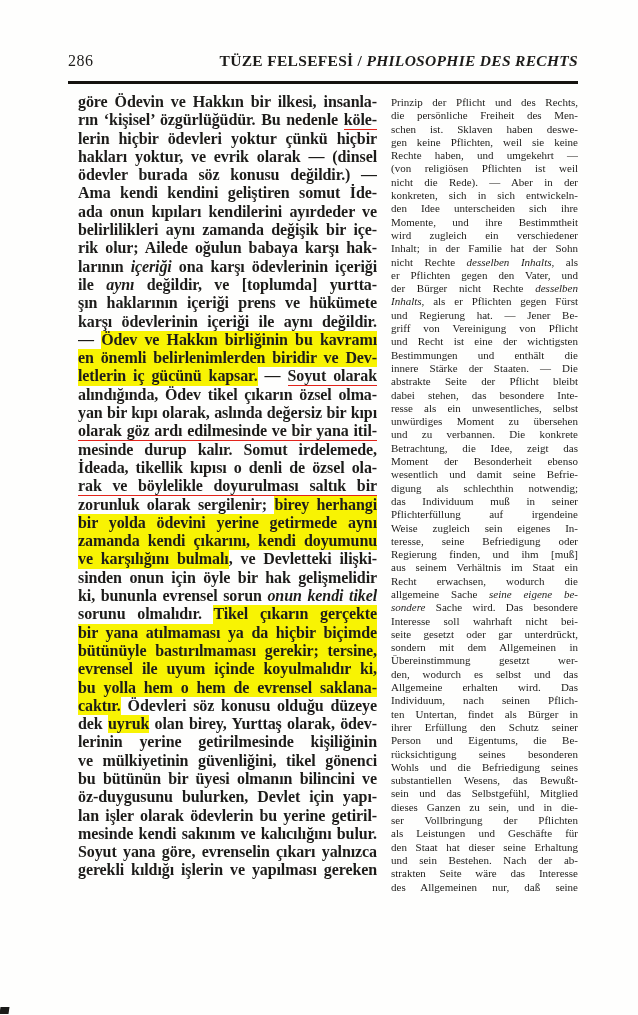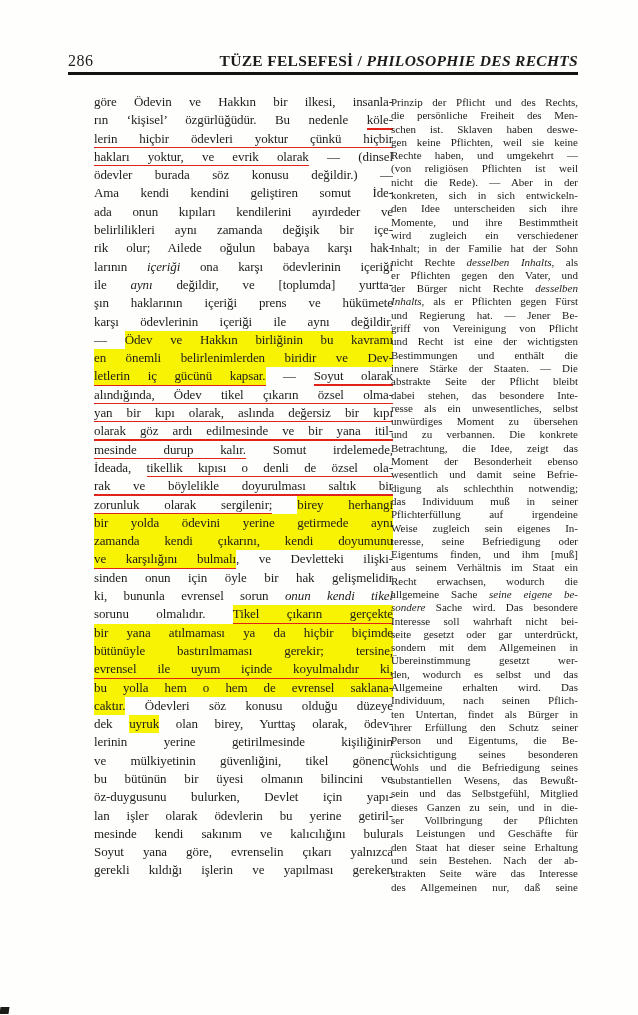--- a/index.html
+++ b/index.html
@@ -4,29 +4,29 @@
 <style>
   :root{
     --hl:#f8f303; --red:#e2231a; --ink:#1d1c1a; --rule:#15130f; --paper:#fefefd;
   }
   html,body{margin:0;padding:0;}
   body{background:#ffffff;font-family:"Liberation Serif","DejaVu Serif",serif;}
   .page{position:relative;width:638px;height:1015px;background:var(--paper);overflow:hidden;color:var(--ink);}
 
   
   .hdr{position:absolute;left:68px;top:52px;width:510px;display:flex;justify-content:space-between;
-       align-items:baseline;border-bottom:3px solid var(--rule);padding-bottom:2px;}
+       align-items:baseline;border-bottom:3px solid var(--rule);padding-bottom:11px;}
   .hdr .pnum{font-size:16px;letter-spacing:.5px;}
   .hdr .titles{font-size:15.5px;letter-spacing:.3px;white-space:nowrap;font-weight:600;}
   .hdr .it{}
 
   
   .col{position:absolute;}
   .col .line{text-align:justify;text-align-last:justify;overflow:hidden;}
-  .main-col{left:94px;top:93px;width:299px;font-size:13px;line-height:18.3px;letter-spacing:-0.1px;}
+  .main-col{left:78px;top:93px;width:299px;font-size:16px;line-height:18.3px;letter-spacing:-0.1px;font-weight:bold;}
   .margin-col{left:391px;top:96px;width:187px;font-size:11px;line-height:13.3px;letter-spacing:0;}
 
   .it{font-style:italic;}
   .hl{background:var(--hl);padding:2px 0 2.5px;}
   .ul{border-bottom:2.6px solid var(--red);padding-bottom:1px;}
   .hl.ul{padding-bottom:2px;}
 
   
   .corner-mark{position:absolute;left:0;bottom:1px;width:9px;height:7px;background:#1b1b18;transform:skewX(-8deg);}
 </style>
@@ -114,21 +114,21 @@
       <div class="line"><span>unwürdiges Moment zu übersehen</span></div>
       <div class="line"><span>und zu verbannen. Die konkrete</span></div>
       <div class="line"><span>Betrachtung, die Idee, zeigt das</span></div>
       <div class="line"><span>Moment der Besonderheit ebenso</span></div>
       <div class="line"><span>wesentlich und damit seine Befrie-</span></div>
       <div class="line"><span>digung als schlechthin notwendig;</span></div>
       <div class="line"><span>das Individuum muß in seiner</span></div>
       <div class="line"><span>Pflichterfüllung auf irgendeine</span></div>
       <div class="line"><span>Weise zugleich sein eigenes In-</span></div>
       <div class="line"><span>teresse, seine Befriedigung oder</span></div>
-      <div class="line"><span>Eigentums finden, und ihm [muß]</span></div>
+      <div class="line"><span>Regierung finden, und ihm [muß]</span></div>
       <div class="line"><span>aus seinem Verhältnis im Staat ein</span></div>
       <div class="line"><span>Recht erwachsen, wodurch die</span></div>
       <div class="line"><span>allgemeine Sache </span><span class="it">seine eigene be-</span></div>
       <div class="line"><span class="it">sondere</span><span> Sache wird. Das besondere</span></div>
       <div class="line"><span>Interesse soll wahrhaft nicht bei-</span></div>
       <div class="line"><span>seite gesetzt oder gar unterdrückt,</span></div>
       <div class="line"><span>sondern mit dem Allgemeinen in</span></div>
       <div class="line"><span>Übereinstimmung gesetzt wer-</span></div>
       <div class="line"><span>den, wodurch es selbst und das</span></div>
       <div class="line"><span>Allgemeine erhalten wird. Das</span></div>

